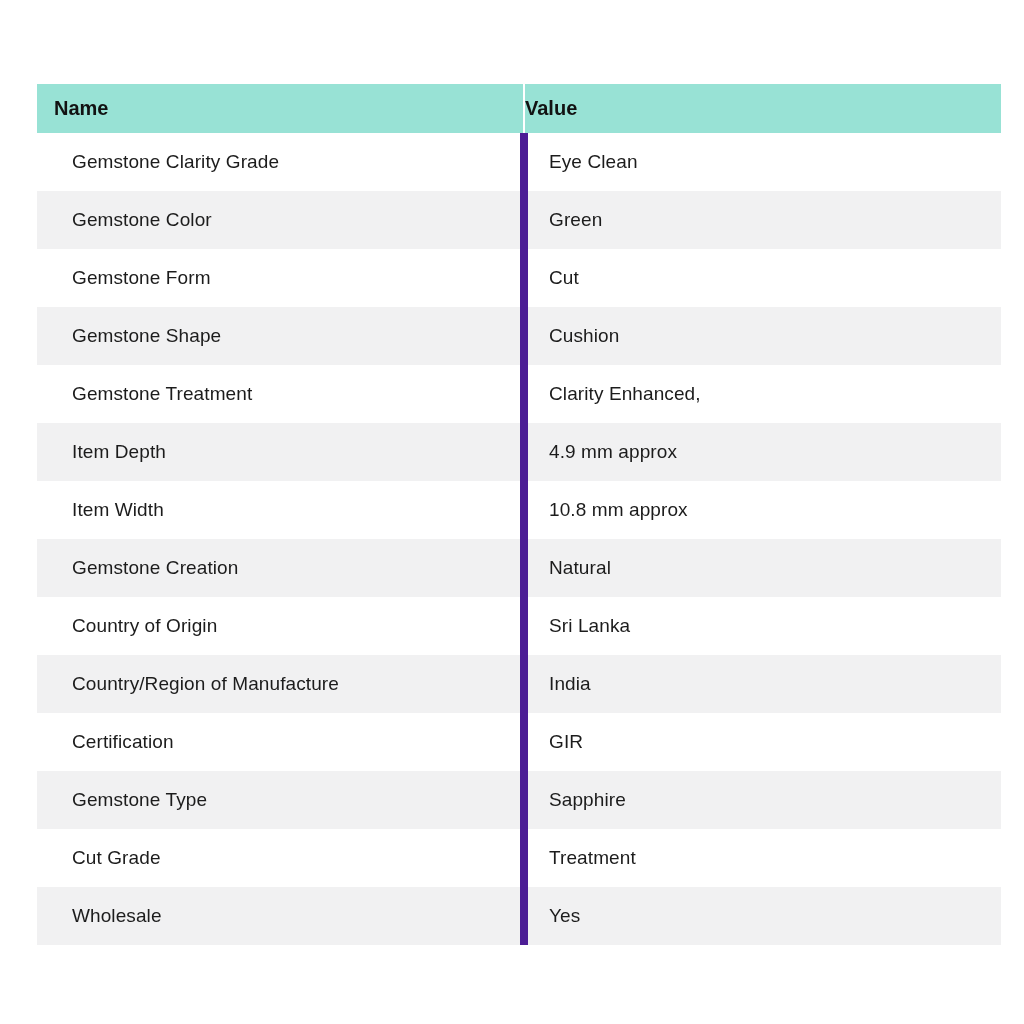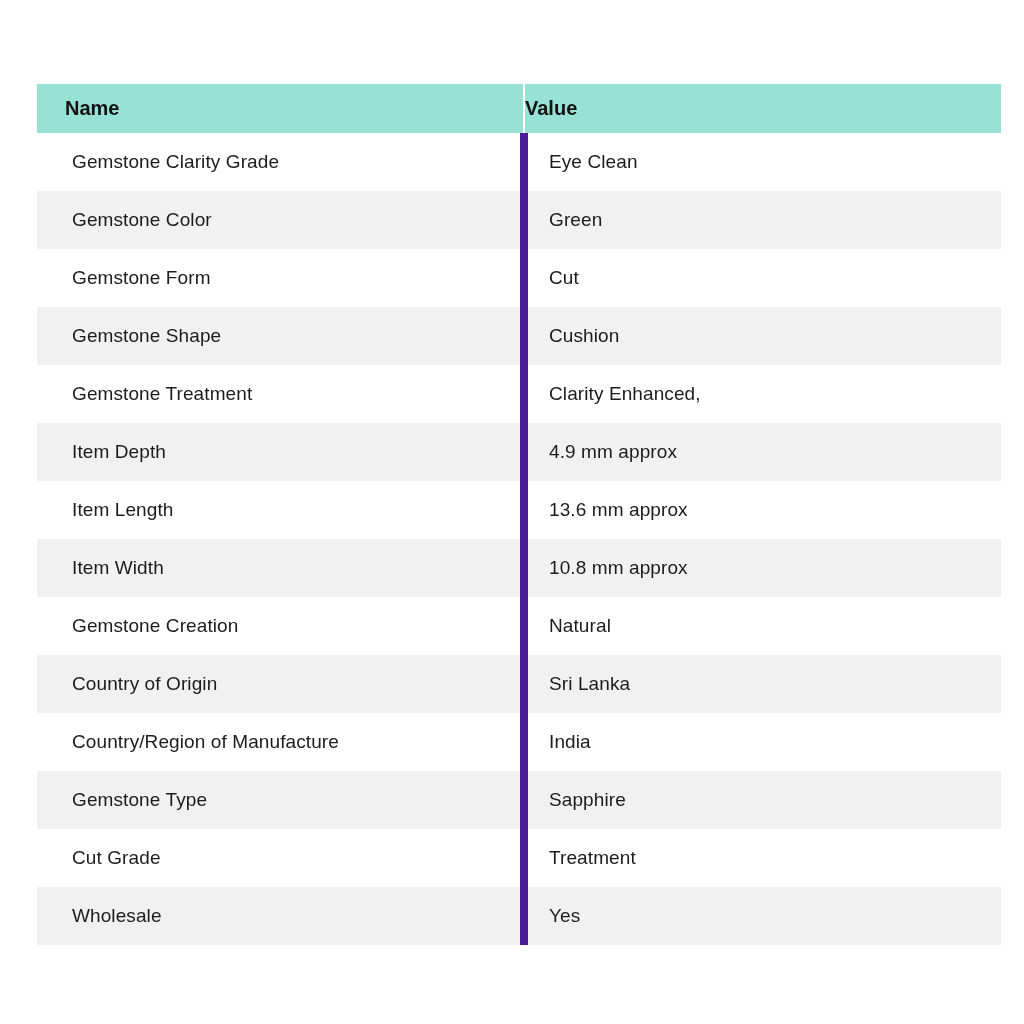--- a/index.html
+++ b/index.html
@@ -33,21 +33,21 @@
       background: #98e2d5;
       height: 49px;
       text-align: left;
       vertical-align: middle;
       font-size: 20px;
       font-weight: 600;
       color: #121212;
       padding: 0;
     }
     thead th:first-child {
-      padding-left: 28px;
+      padding-left: 17px;
       border-right: 2px solid #ffffff;
     }
     thead th:last-child {
     }
 
     tbody td {
       height: 58px;
       vertical-align: middle;
       font-size: 19px;
       font-weight: 400;
@@ -103,38 +103,38 @@
       </tr>
       <tr>
         <td>Gemstone Treatment</td>
         <td>Clarity Enhanced,</td>
       </tr>
       <tr>
         <td>Item Depth</td>
         <td>4.9 mm approx</td>
       </tr>
       <tr>
-        <td>Item Length</td>
-        <td>13.6 mm approx</td>
-      </tr>
-      <tr>
         <td>Item Width</td>
         <td>10.8 mm approx</td>
       </tr>
       <tr>
         <td>Gemstone Creation</td>
         <td>Natural</td>
       </tr>
       <tr>
         <td>Country of Origin</td>
         <td>Sri Lanka</td>
       </tr>
       <tr>
         <td>Country/Region of Manufacture</td>
         <td>India</td>
+      </tr>
+      <tr>
+        <td>Certification</td>
+        <td>GIR</td>
       </tr>
       <tr>
         <td>Gemstone Type</td>
         <td>Sapphire</td>
       </tr>
       <tr>
         <td>Cut Grade</td>
         <td>Treatment</td>
       </tr>
       <tr>

